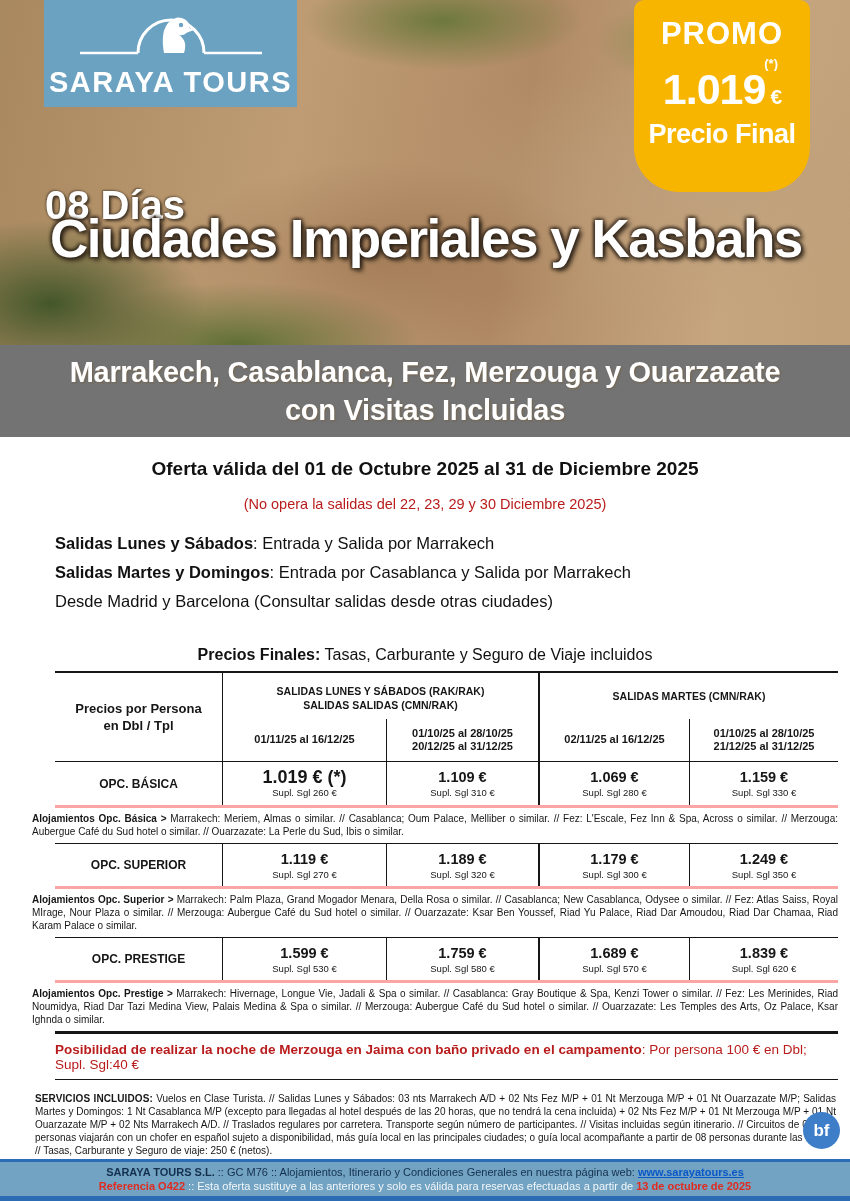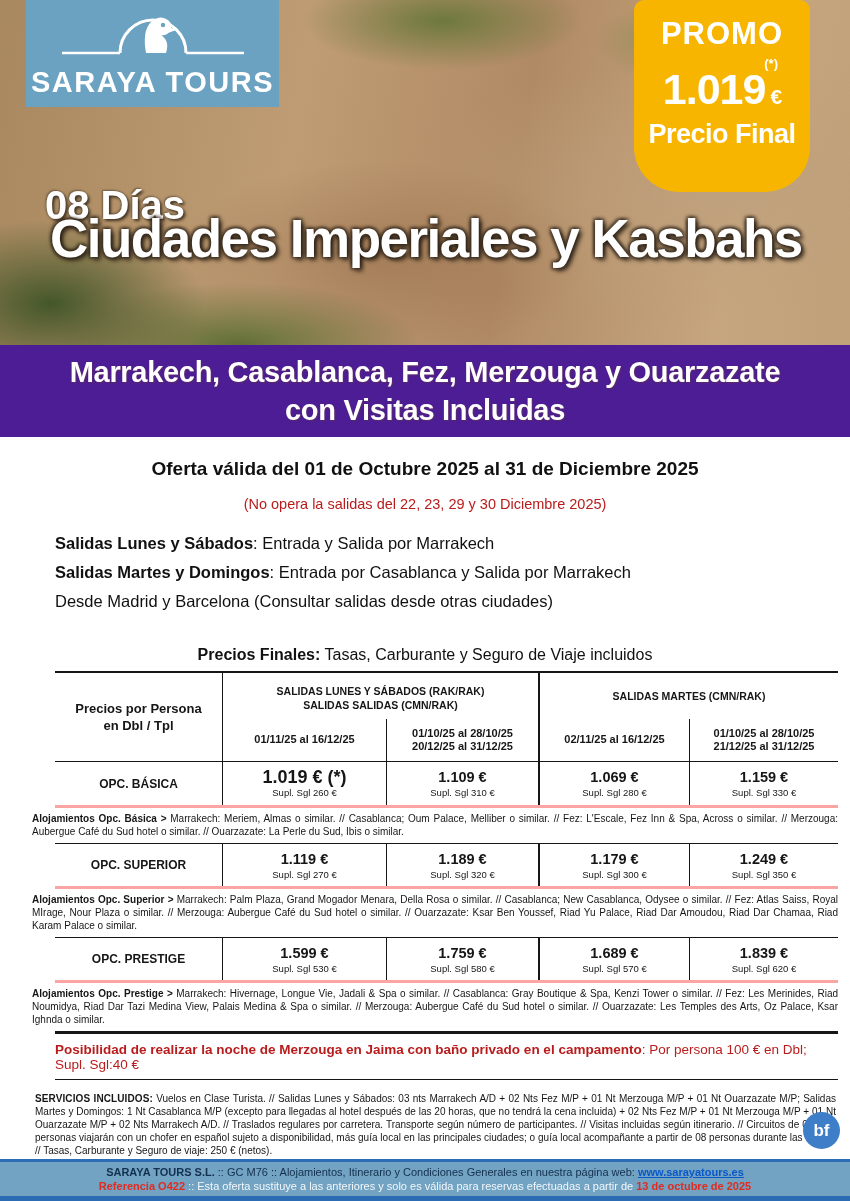--- a/index.html
+++ b/index.html
@@ -11,39 +11,39 @@
   .hero { position:relative; width:850px; height:345px;
     background:
       radial-gradient(ellipse 220px 120px at 6% 88%, rgba(62,84,38,.95), rgba(62,84,38,0) 70%),
       radial-gradient(ellipse 260px 90px at 28% 100%, rgba(84,106,46,.9), rgba(84,106,46,0) 70%),
       radial-gradient(ellipse 200px 70px at 52% 6%, rgba(96,116,54,.85), rgba(96,116,54,0) 70%),
       radial-gradient(ellipse 120px 60px at 80% 12%, rgba(120,134,70,.6), rgba(120,134,70,0) 70%),
       radial-gradient(ellipse 300px 140px at 45% 75%, rgba(150,110,75,.55), rgba(150,110,75,0) 70%),
       radial-gradient(ellipse 420px 180px at 85% 55%, rgba(190,160,125,.8), rgba(190,160,125,0) 75%),
       linear-gradient(100deg,#a8885f 0%, #bf9c74 35%, #b08a64 60%, #c6a67e 85%, #bfa078 100%);
   }
-  .logo-box { position:absolute; left:26px; top:0; width:253px; height:107px; background:#6BA2C2;
+  .logo-box { position:absolute; left:44px; top:0; width:253px; height:107px; background:#6BA2C2;
     display:flex; flex-direction:column; align-items:center; justify-content:center; padding-top:4px; }
   .logo-ic { width:190px; height:52px; }
   .logo-text { color:#fff; font-weight:bold; font-size:29px; letter-spacing:1.5px; margin-top:1px; }
   .promo { position:absolute; left:634px; top:0; width:176px; height:192px; background:#F8B500;
     border-radius:10px 10px 45px 45px; color:#fff; text-align:center; padding-top:16px; }
   .promo-label { font-size:31px; font-weight:bold; letter-spacing:1px; }
   .promo-ast { font-size:13px; font-weight:bold; text-align:right; padding-right:32px; margin-top:7px; line-height:10px; }
   .promo-price { font-size:43px; font-weight:bold; line-height:40px; letter-spacing:-1px; }
   .promo-eur { font-size:21px; font-weight:bold; margin-left:5px; }
   .promo-final { font-size:27px; font-weight:bold; letter-spacing:-0.5px; margin-top:2px; }
   .days { position:absolute; left:45px; top:183px; color:#fff; font-size:40px; font-weight:bold;
     text-shadow:2px 2px 3px rgba(45,35,25,.85), -1px -1px 2px rgba(45,35,25,.5);text-align:right; }
   .big-title { position:absolute; left:38px; top:208px; width:805px; color:#fff; font-size:53px; font-weight:bold;
     letter-spacing:-1.5px; white-space:nowrap;
     text-shadow:3px 3px 4px rgba(40,30,20,.9), -2px -2px 3px rgba(40,30,20,.55), 2px -2px 3px rgba(40,30,20,.55), -2px 2px 3px rgba(40,30,20,.55);margin-left:12px; }
 
   
-  .banner { width:850px; height:92px; background:#4c1d95; color:#fff; text-align:center;
+  .banner { width:850px; height:92px; background:#737373; color:#fff; text-align:center;
     font-weight:bold; padding-top:8px; }
   .banner div { font-size:29px; line-height:38px; letter-spacing:-0.3px;
     text-shadow:1px 1px 2px rgba(120,75,10,.35); }
 
   
   .validity { text-align:center; font-size:19px; font-weight:bold; color:#111; margin-top:21px; }
   .no-opera { text-align:center; font-size:14.5px; color:#b91c1c; margin-top:16px; }
   .departures { margin:22px 0 0 55px; font-size:16.5px; color:#111; }
   .departures .dep-line { margin-bottom:10px; }
   .prices-title { text-align:center; font-size:16px; color:#111; margin-top:35px; }

